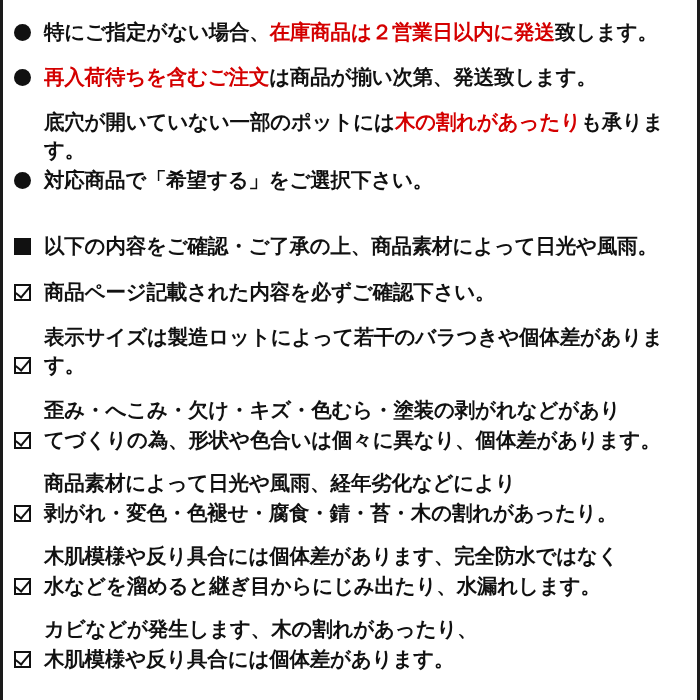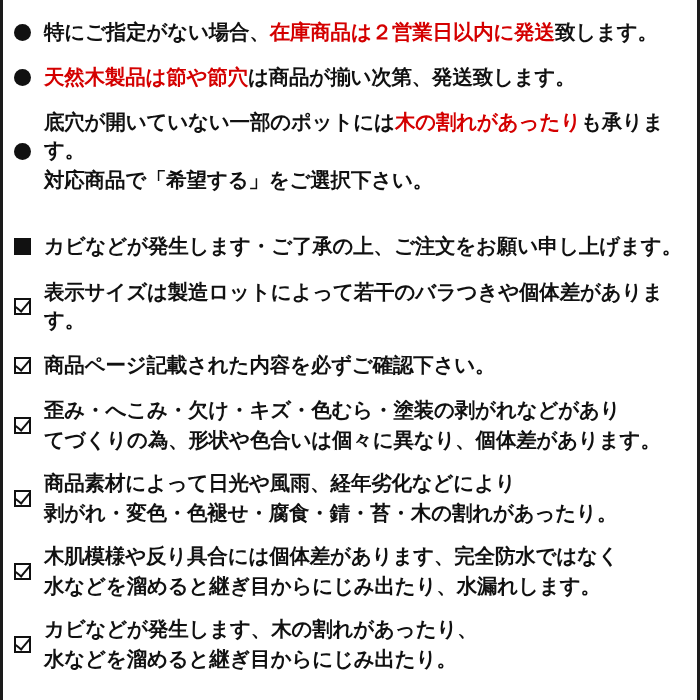--- a/index.html
+++ b/index.html
@@ -34,21 +34,21 @@
     left: 0;
     right: 0;
     top: 0;
     padding: 18px 14px 0 14px;
     box-sizing: border-box;
   }
 
   
   .row {
     display: flex;
-    align-items: center;
+    align-items: flex-end;
     margin-bottom: 14px;
   }
   .marker {
     flex: 0 0 auto;
     width: 30px;
     font-size: 21px;
     line-height: 28px;
     color: #111111;
     text-align: left;
     font-family: "DejaVu Sans", sans-serif;
@@ -135,56 +135,56 @@
 
   <div class="content">
 
     <div class="group-bullets" id="notice-list">
         <div class="row">
           <div class="marker disc"><span class="disc-glyph"></span></div>
           <div class="text"><span>特にご指定がない場合、</span><span class="em">在庫商品は２営業日以内に発送</span><span>致します。</span></div>
         </div>
         <div class="row">
           <div class="marker disc"><span class="disc-glyph"></span></div>
-          <div class="text"><span class="em">天然木製品は節や節穴</span><span>は商品が揃い次第、発送致します。</span></div>
+          <div class="text"><span class="em">再入荷待ちを含むご注文</span><span>は商品が揃い次第、発送致します。</span></div>
         </div>
         <div class="row two-line">
           <div class="marker disc"><span class="disc-glyph"></span></div>
           <div class="text"><span>底穴が開いていない一部のポットには</span><span class="em">木の割れがあったり</span><span>も承ります。</span><span class="line2">対応商品で「希望する」をご選択下さい。</span></div>
         </div>
       </div>
 
     <div class="gap"></div>
 
     <div class="heading-row">
       <div class="marker square"><span class="square-glyph"></span></div>
-      <div class="text">カビなどが発生します・ご了承の上、ご注文をお願い申し上げます。</div>
+      <div class="text">以下の内容をご確認・ご了承の上、商品素材によって日光や風雨。</div>
     </div>
 
     <div class="group-checks" id="checklist">
         <div class="row">
           <div class="marker check"><span class="checkbox-glyph"></span></div>
-          <div class="text"><span>表示サイズは製造ロットによって若干のバラつきや個体差があります。</span></div>
+          <div class="text"><span>商品ページ記載された内容を必ずご確認下さい。</span></div>
         </div>
         <div class="row">
           <div class="marker check"><span class="checkbox-glyph"></span></div>
-          <div class="text"><span>商品ページ記載された内容を必ずご確認下さい。</span></div>
+          <div class="text"><span>表示サイズは製造ロットによって若干のバラつきや個体差があります。</span></div>
         </div>
         <div class="row two-line">
           <div class="marker check"><span class="checkbox-glyph"></span></div>
           <div class="text"><span>歪み・へこみ・欠け・キズ・色むら・塗装の剥がれなどがあり</span><span class="line2">てづくりの為、形状や色合いは個々に異なり、個体差があります。</span></div>
         </div>
         <div class="row two-line">
           <div class="marker check"><span class="checkbox-glyph"></span></div>
           <div class="text"><span>商品素材によって日光や風雨、経年劣化などにより</span><span class="line2">剥がれ・変色・色褪せ・腐食・錆・苔・木の割れがあったり。</span></div>
         </div>
         <div class="row two-line">
           <div class="marker check"><span class="checkbox-glyph"></span></div>
           <div class="text"><span>木肌模様や反り具合には個体差があります、完全防水ではなく</span><span class="line2">水などを溜めると継ぎ目からにじみ出たり、水漏れします。</span></div>
         </div>
         <div class="row two-line">
           <div class="marker check"><span class="checkbox-glyph"></span></div>
-          <div class="text"><span>カビなどが発生します、木の割れがあったり、</span><span class="line2">水などを溜めると継ぎ目からにじみ出たり。</span></div>
+          <div class="text"><span>カビなどが発生します、木の割れがあったり、</span><span class="line2">木肌模様や反り具合には個体差があります。</span></div>
         </div>
       </div>
 
   </div>
 </div>
 
 </body></html>

